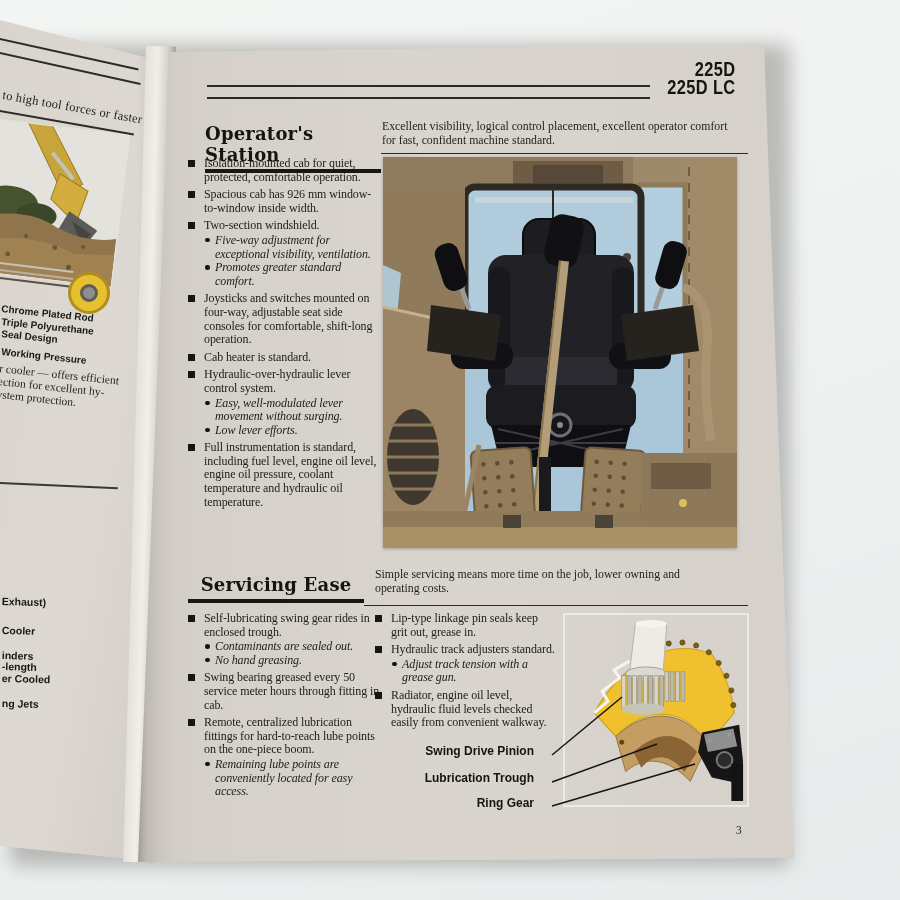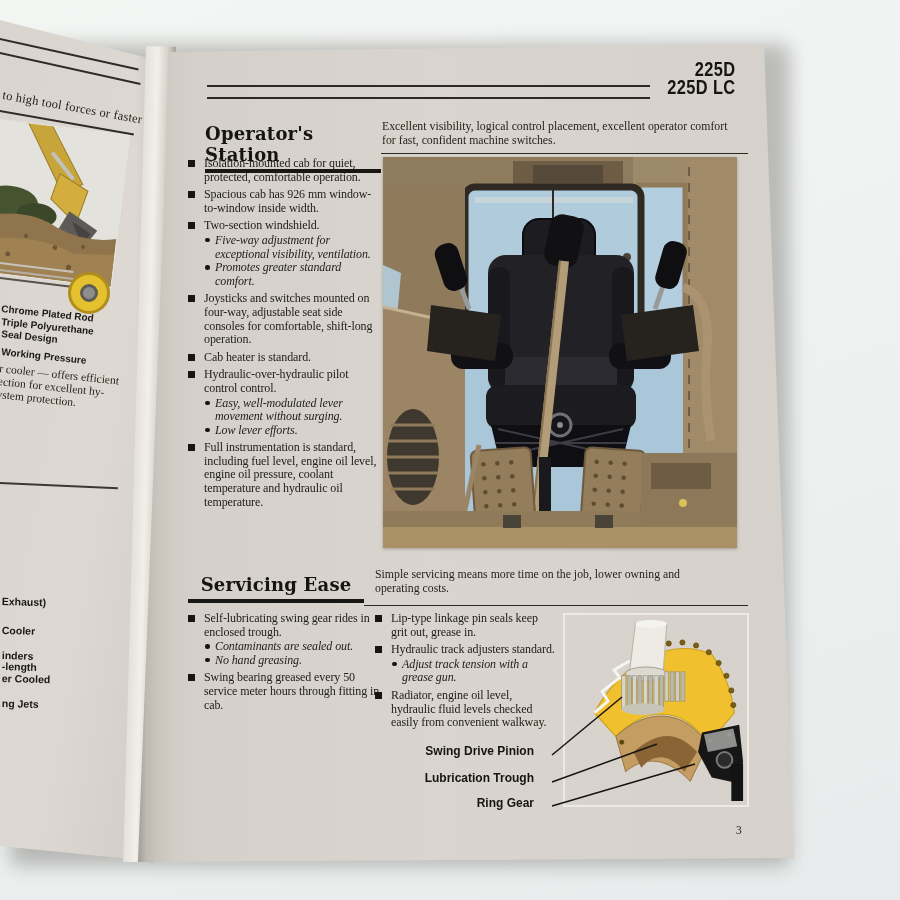--- a/index.html
+++ b/index.html
@@ -146,32 +146,32 @@
       <div>225D</div>
       <div>225D LC</div>
     </div>
     <div class="abs hdr-rule" style="top:41px;"></div>
     <div class="abs hdr-rule" style="top:53px;"></div>
 
     <div class="abs sec-heading" style="left:75px;top:79px;width:176px;">Operator's Station</div>
     <div class="abs thin-rule" style="left:251px;top:109px;width:367px;"></div>
     <div class="abs intro" style="left:252px;top:76px;width:372px;">
       <div>Excellent visibility, logical control placement, excellent operator comfort</div>
-      <div>for fast, confident machine switches.</div>
+      <div>for fast, confident machine standard.</div>
     </div>
     <ul class="abs bullets" style="left:58px;top:113px;width:194px;">
         <li class="b-item"><span class="sq"></span><span class="bt">Isolation-mounted cab for quiet, protected, comfortable operation.</span></li>
         <li class="b-item"><span class="sq"></span><span class="bt">Spacious cab has 926 mm window-to-window inside width.</span></li>
         <li class="b-item"><span class="sq"></span><span class="bt">Two-section windshield.</span><ul class="subs">
             <li class="s-item"><span class="dot"></span><span class="bt">Five-way adjustment for exceptional visibility, ventilation.</span></li>
             <li class="s-item"><span class="dot"></span><span class="bt">Promotes greater standard comfort.</span></li>
           </ul></li>
         <li class="b-item"><span class="sq"></span><span class="bt">Joysticks and switches mounted on four-way, adjustable seat side consoles for comfortable, shift-long operation.</span></li>
         <li class="b-item"><span class="sq"></span><span class="bt">Cab heater is standard.</span></li>
-        <li class="b-item"><span class="sq"></span><span class="bt">Hydraulic-over-hydraulic pilot control control.</span><ul class="subs">
+        <li class="b-item"><span class="sq"></span><span class="bt">Hydraulic-over-hydraulic lever control system.</span><ul class="subs">
             <li class="s-item"><span class="dot"></span><span class="bt">Easy, well-modulated lever movement without surging.</span></li>
             <li class="s-item"><span class="dot"></span><span class="bt">Low lever efforts.</span></li>
           </ul></li>
         <li class="b-item"><span class="sq"></span><span class="bt">Full instrumentation is standard, including fuel level, engine oil level, engine oil pressure, coolant temperature and hydraulic oil temperature.</span></li>
       </ul>
 
     <svg class="abs" id="cab-photo" viewBox="0 0 354 391">
       <rect x="0" y="0" width="354" height="391" fill="#aac7da"></rect>
 
       <rect x="0" y="0" width="354" height="34" fill="#8f7c5f"></rect>
@@ -276,20 +276,23 @@
     <div class="abs intro" style="left:245px;top:524px;width:380px;font-family:Liberation Serif, serif;">
       <div>Simple servicing means more time on the job, lower owning and</div>
       <div>operating costs.</div>
     </div>
     <ul class="abs bullets" style="left:58px;top:568px;width:196px;">
         <li class="b-item"><span class="sq"></span><span class="bt">Self-lubricating swing gear rides in enclosed trough.</span><ul class="subs">
             <li class="s-item"><span class="dot"></span><span class="bt">Contaminants are sealed out.</span></li>
             <li class="s-item"><span class="dot"></span><span class="bt">No hand greasing.</span></li>
           </ul></li>
         <li class="b-item"><span class="sq"></span><span class="bt">Swing bearing greased every 50 service meter hours through fitting in cab.</span></li>
+        <li class="b-item"><span class="sq"></span><span class="bt">Remote, centralized lubrication fittings for hard-to-reach lube points on the one-piece boom.</span><ul class="subs">
+            <li class="s-item"><span class="dot"></span><span class="bt">Remaining lube points are conveniently located for easy access.</span></li>
+          </ul></li>
       </ul>
     <ul class="abs bullets" style="left:245px;top:568px;width:182px;">
         <li class="b-item"><span class="sq"></span><span class="bt">Lip-type linkage pin seals keep grit out, grease in.</span></li>
         <li class="b-item"><span class="sq"></span><span class="bt">Hydraulic track adjusters standard.</span><ul class="subs">
             <li class="s-item"><span class="dot"></span><span class="bt">Adjust track tension with a grease gun.</span></li>
           </ul></li>
         <li class="b-item"><span class="sq"></span><span class="bt">Radiator, engine oil level, hydraulic fluid levels checked easily from convenient walkway.</span></li>
       </ul>
 
     <svg class="abs" id="swing-diagram" viewBox="0 0 186 194">

